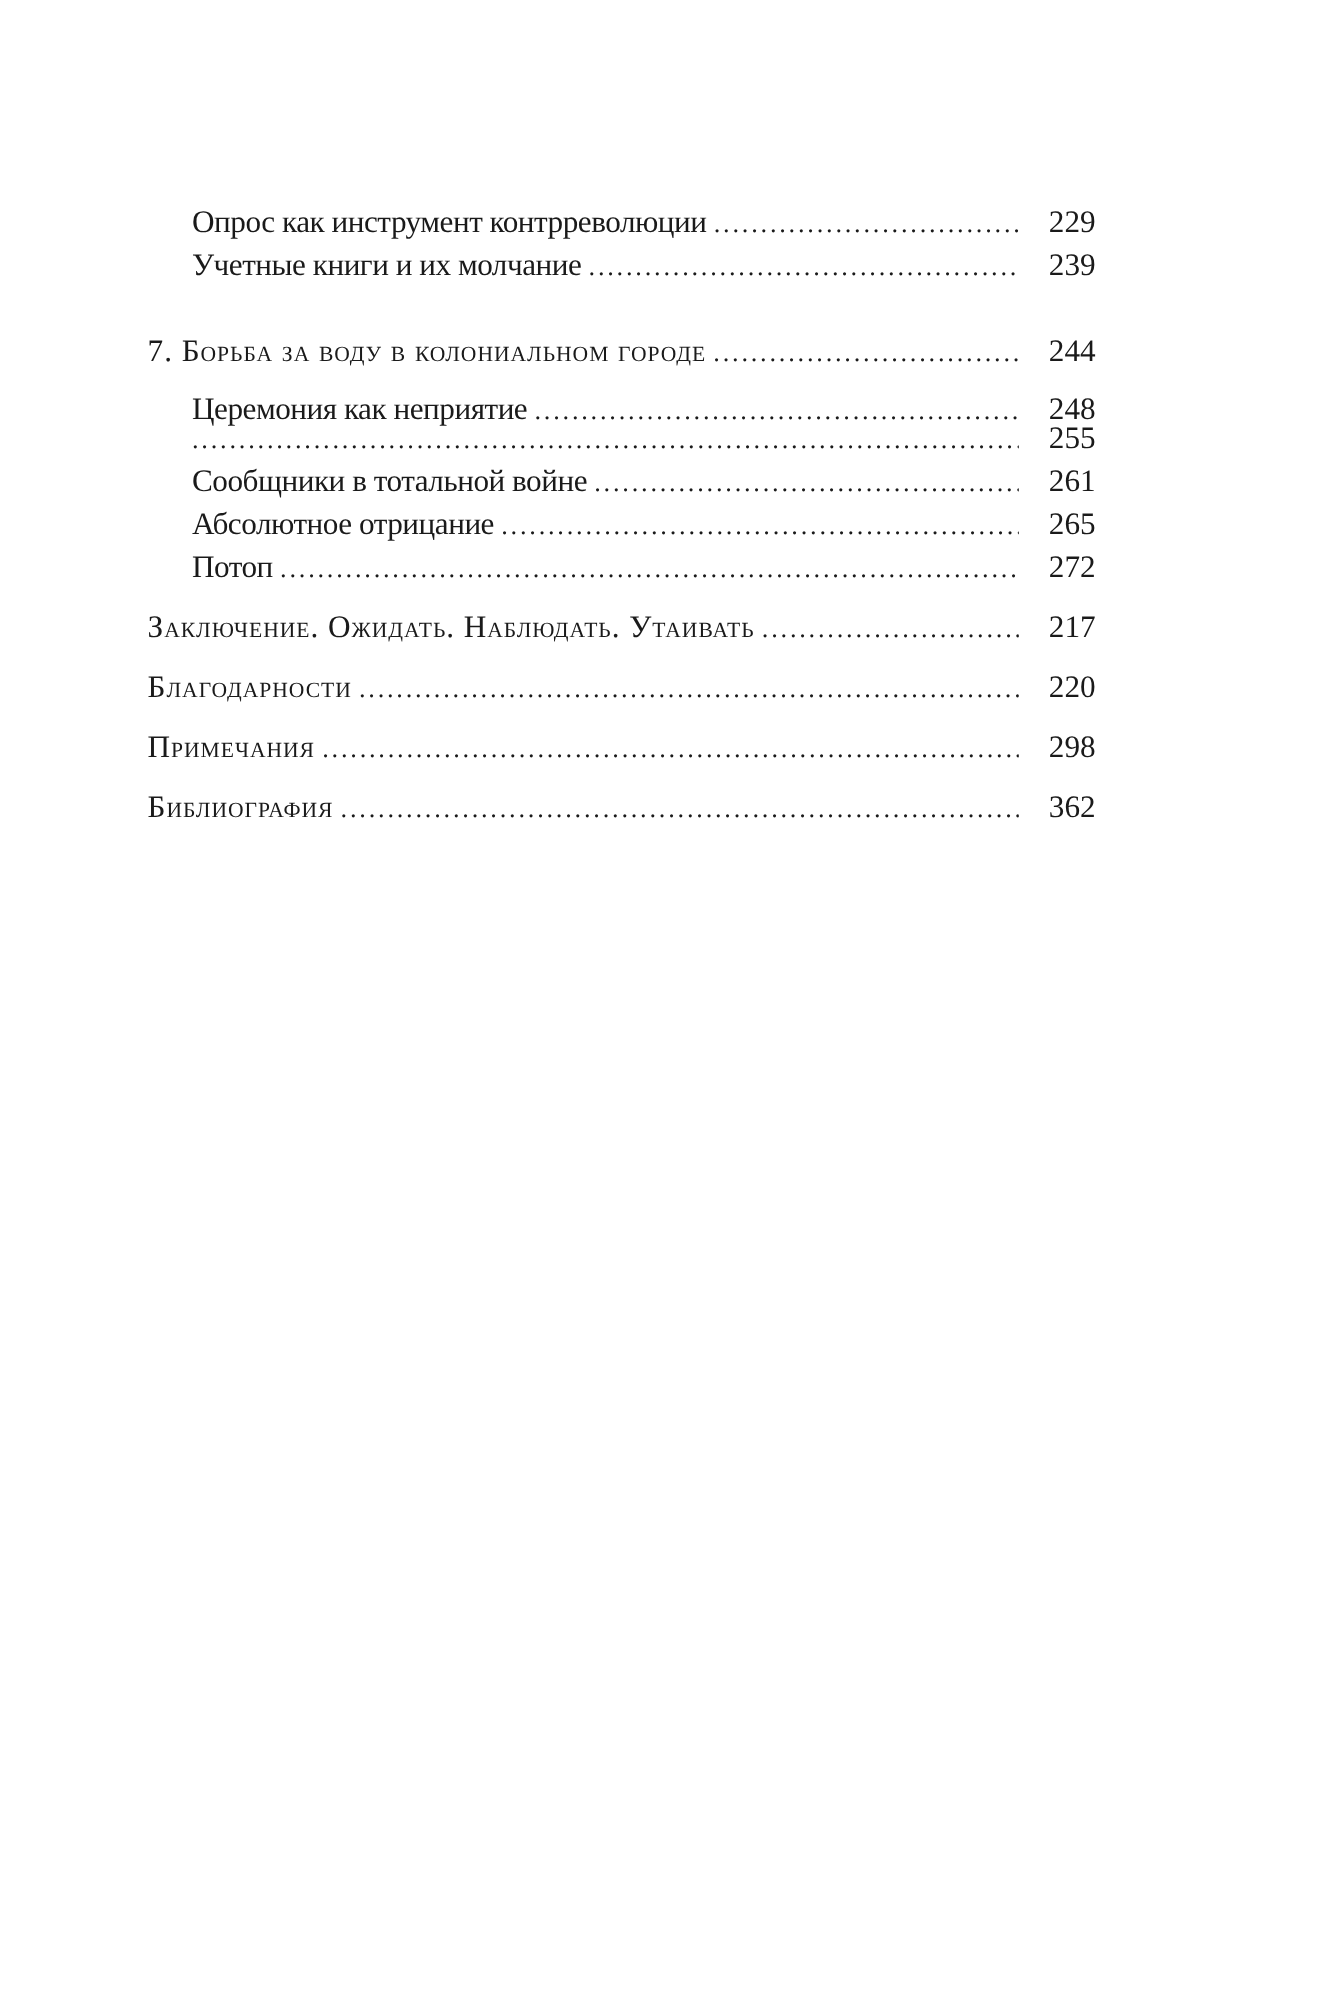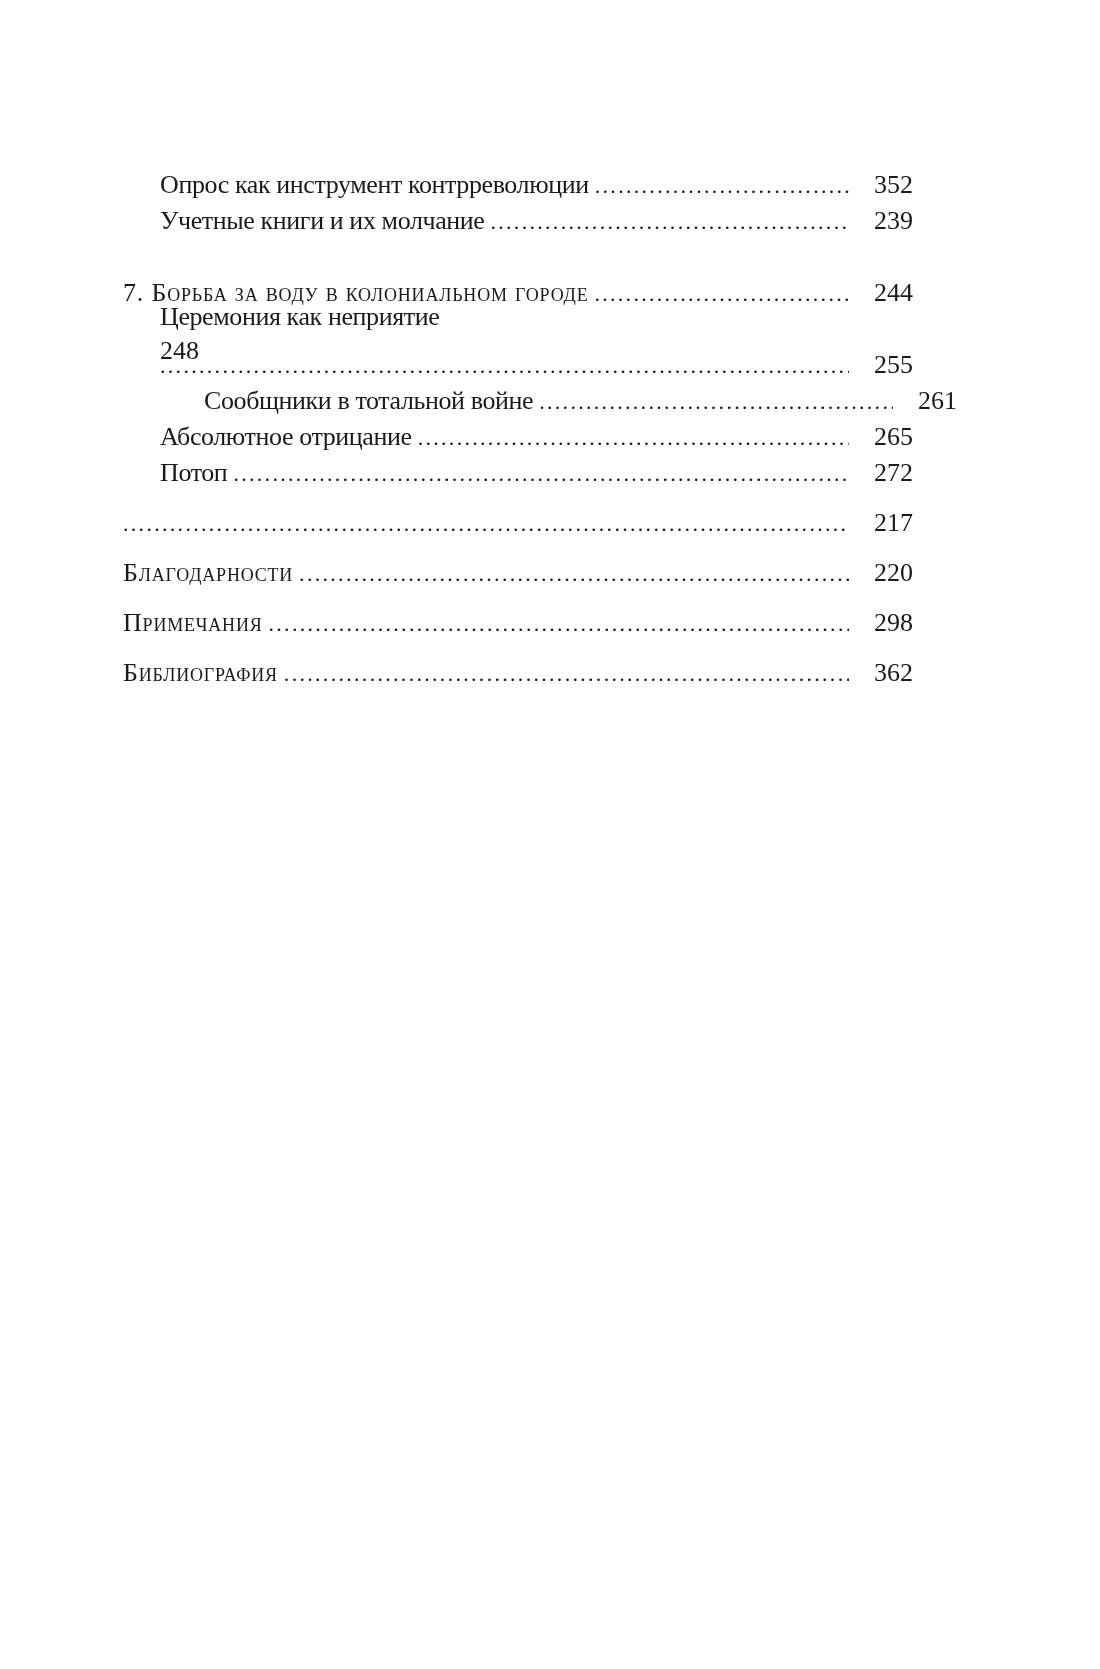--- a/index.html
+++ b/index.html
@@ -64,65 +64,66 @@
   }
 </style>
 </head>
 <body>
 
 <div class="toc">
 
   <div class="row sub" style="top:168px;">
     <span class="title">Опрос как инструмент контрреволюции</span>
     <span class="leader"></span>
-    <span class="page">352</span>
+    <span class="page">229</span>
   </div>
 
   <div class="row sub" style="top:204px;justify-content:flex-end;">
     <span class="title">Учетные книги и их молчание</span>
     <span class="leader"></span>
     <span class="page">239</span>
   </div>
 
   <div class="row" style="top:276px;">
     <span class="title caps">7. Борьба за воду в колониальном городе</span>
     <span class="leader"></span>
     <span class="page">244</span>
   </div>
 
-  <div class="row sub" style="top:300px;flex-direction:column;">
+  <div class="row sub" style="top:324px;">
     <span class="title">Церемония как неприятие</span>
     <span class="leader"></span>
     <span class="page">248</span>
   </div>
 
   <div class="row sub" style="top:348px;">
     <span class="leader"></span>
     <span class="page">255</span>
   </div>
 
-  <div class="row sub" style="top:384px;margin-left:44px;">
+  <div class="row sub" style="top:384px;">
     <span class="title">Сообщники в тотальной войне</span>
     <span class="leader"></span>
     <span class="page">261</span>
   </div>
 
   <div class="row sub" style="top:420px;">
     <span class="title">Абсолютное отрицание</span>
     <span class="leader"></span>
     <span class="page">265</span>
   </div>
 
   <div class="row sub" style="top:456px;">
     <span class="title">Потоп</span>
     <span class="leader"></span>
     <span class="page">272</span>
   </div>
 
   <div class="row" style="top:506px;">
+    <span class="title caps">Заключение. Ожидать. Наблюдать. Утаивать</span>
     <span class="leader"></span>
     <span class="page">217</span>
   </div>
 
   <div class="row" style="top:556px;">
     <span class="title caps">Благодарности</span>
     <span class="leader"></span>
     <span class="page">220</span>
   </div>
 

